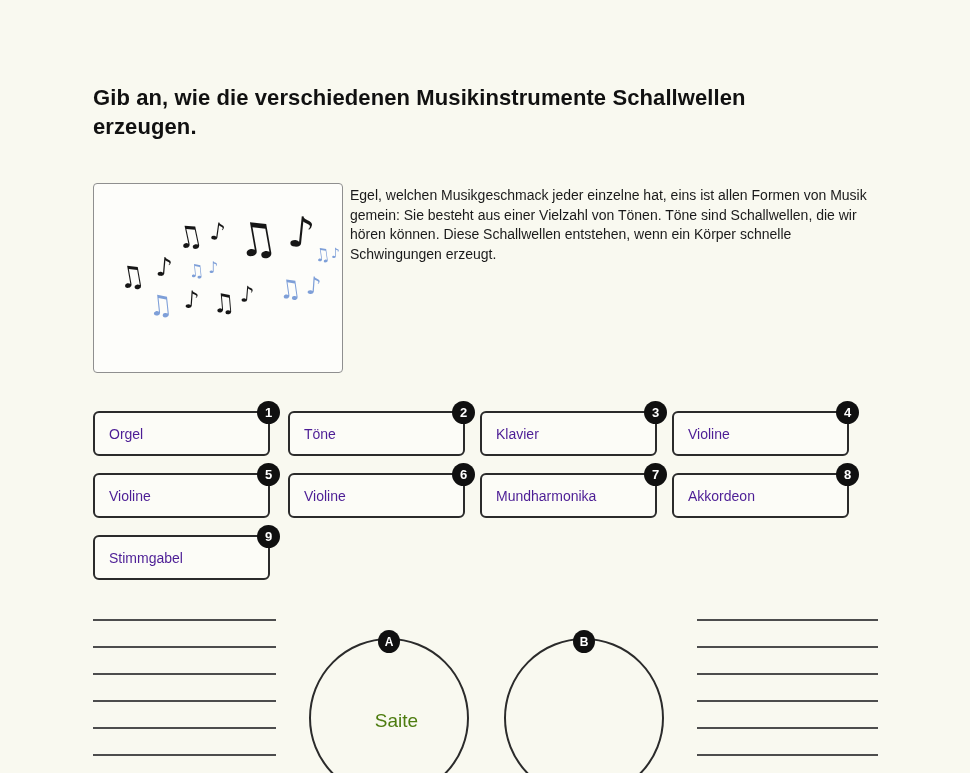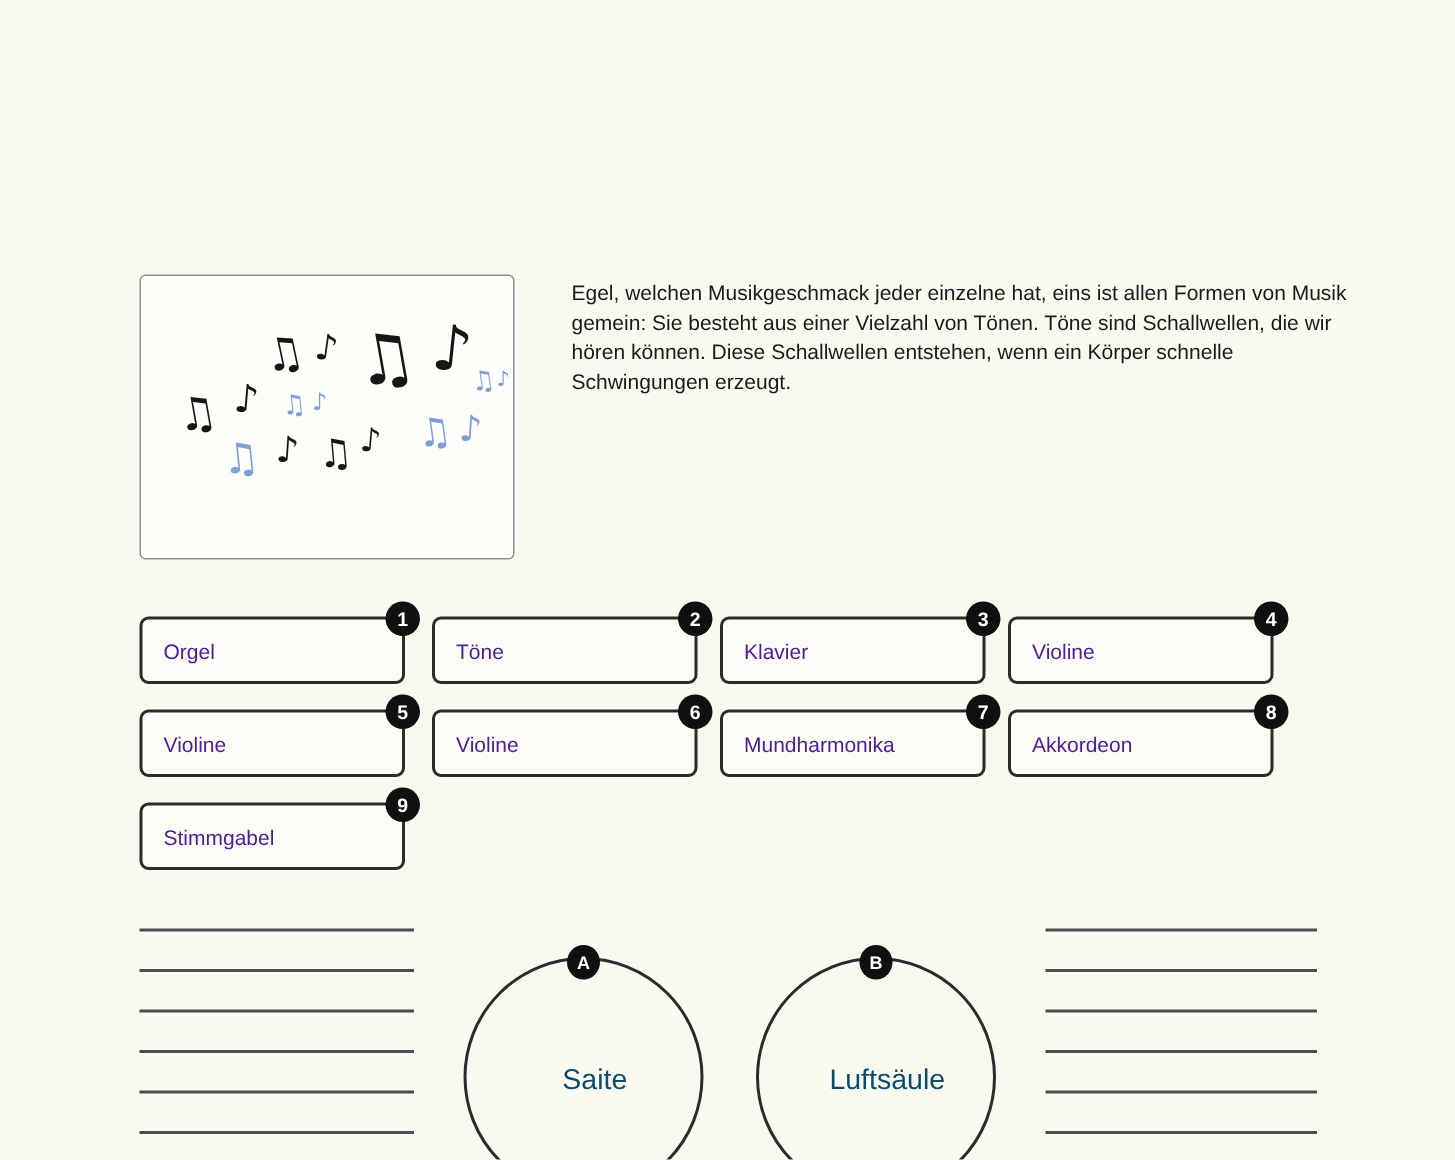--- a/index.html
+++ b/index.html
@@ -48,21 +48,20 @@
   }
   .note.black { color: #161616; }
   .note.blue  { color: #7e9fd8; }
   .intro-text {
     position: absolute;
     left: 350px; top: 186px;
     width: 534px;
     font-size: 14px;
     color: #1a1a1a;
     line-height: 19.5px;
-    margin-left: 31px;
   }
   .card {
     position: absolute;
     width: 177px; height: 45px;
     background: #fcfcf7;
     border: 2px solid #2b2b2b;
     border-radius: 6px;
     display: flex;
     align-items: center;
     padding-left: 14px;
@@ -91,21 +90,21 @@
     border: 2px solid #2b2b2b;
     border-radius: 50%;
     background: transparent;
   }
   .zone-label {
     position: absolute;
     left: 0; right: 0;
     top: 70px;
     text-align: center;
     font-size: 19px;
-    color: #0c4a6e;
+    color: #4d7c0f;
     padding-left: 15px;
   }
   .zone-badge {
     position: absolute;
     top: -10px;
     left: 50%;
     transform: translateX(-50%);
     width: 22px; height: 23px;
     background: #101010;
     color: #fff;
@@ -126,20 +125,21 @@
     margin-bottom: 25px;
   }
   .lines-left  { left: 93px;  width: 183px; }
   .lines-right { left: 697px; width: 181px; }
 </style>
 </head>
 <body>
 
 <div class="page">
 
+  <h1 class="title">Gib an, wie die verschiedenen Musikinstrumente Schallwellen erzeugen.</h1>
 
   <div class="notes-box">
     <span class="note black" style="left:82px;top:38px;font-size:30px;transform:rotate(-12deg)">♫</span>
     <span class="note black" style="left:116px;top:36px;font-size:24px;transform:rotate(8deg)">♪</span>
     <span class="note black" style="left:142px;top:32px;font-size:46px;transform:rotate(-10deg)">♫</span>
     <span class="note black" style="left:194px;top:28px;font-size:42px;transform:rotate(6deg)">♪</span>
     <span class="note blue" style="left:220px;top:62px;font-size:18px;transform:rotate(-8deg)">♫</span>
     <span class="note blue" style="left:237px;top:62px;font-size:14px">♪</span>
     <span class="note black" style="left:24px;top:78px;font-size:30px;transform:rotate(-10deg)">♫</span>
     <span class="note black" style="left:62px;top:70px;font-size:26px;transform:rotate(5deg)">♪</span>
@@ -203,21 +203,20 @@
     <div class="rule"></div>
   </div>
 
   <div class="zone" style="left:309px;top:638px">
     <span class="zone-badge">A</span>
     <span class="zone-label">Saite</span>
   </div>
 
   <div class="zone" style="left:504px;top:638px">
     <span class="zone-badge">B</span>
-    <span class="zone-label">Luftsäule</span>
   </div>
 
   <div class="lines lines-right">
     <div class="rule"></div>
     <div class="rule"></div>
     <div class="rule"></div>
     <div class="rule"></div>
     <div class="rule"></div>
     <div class="rule"></div>
   </div>

